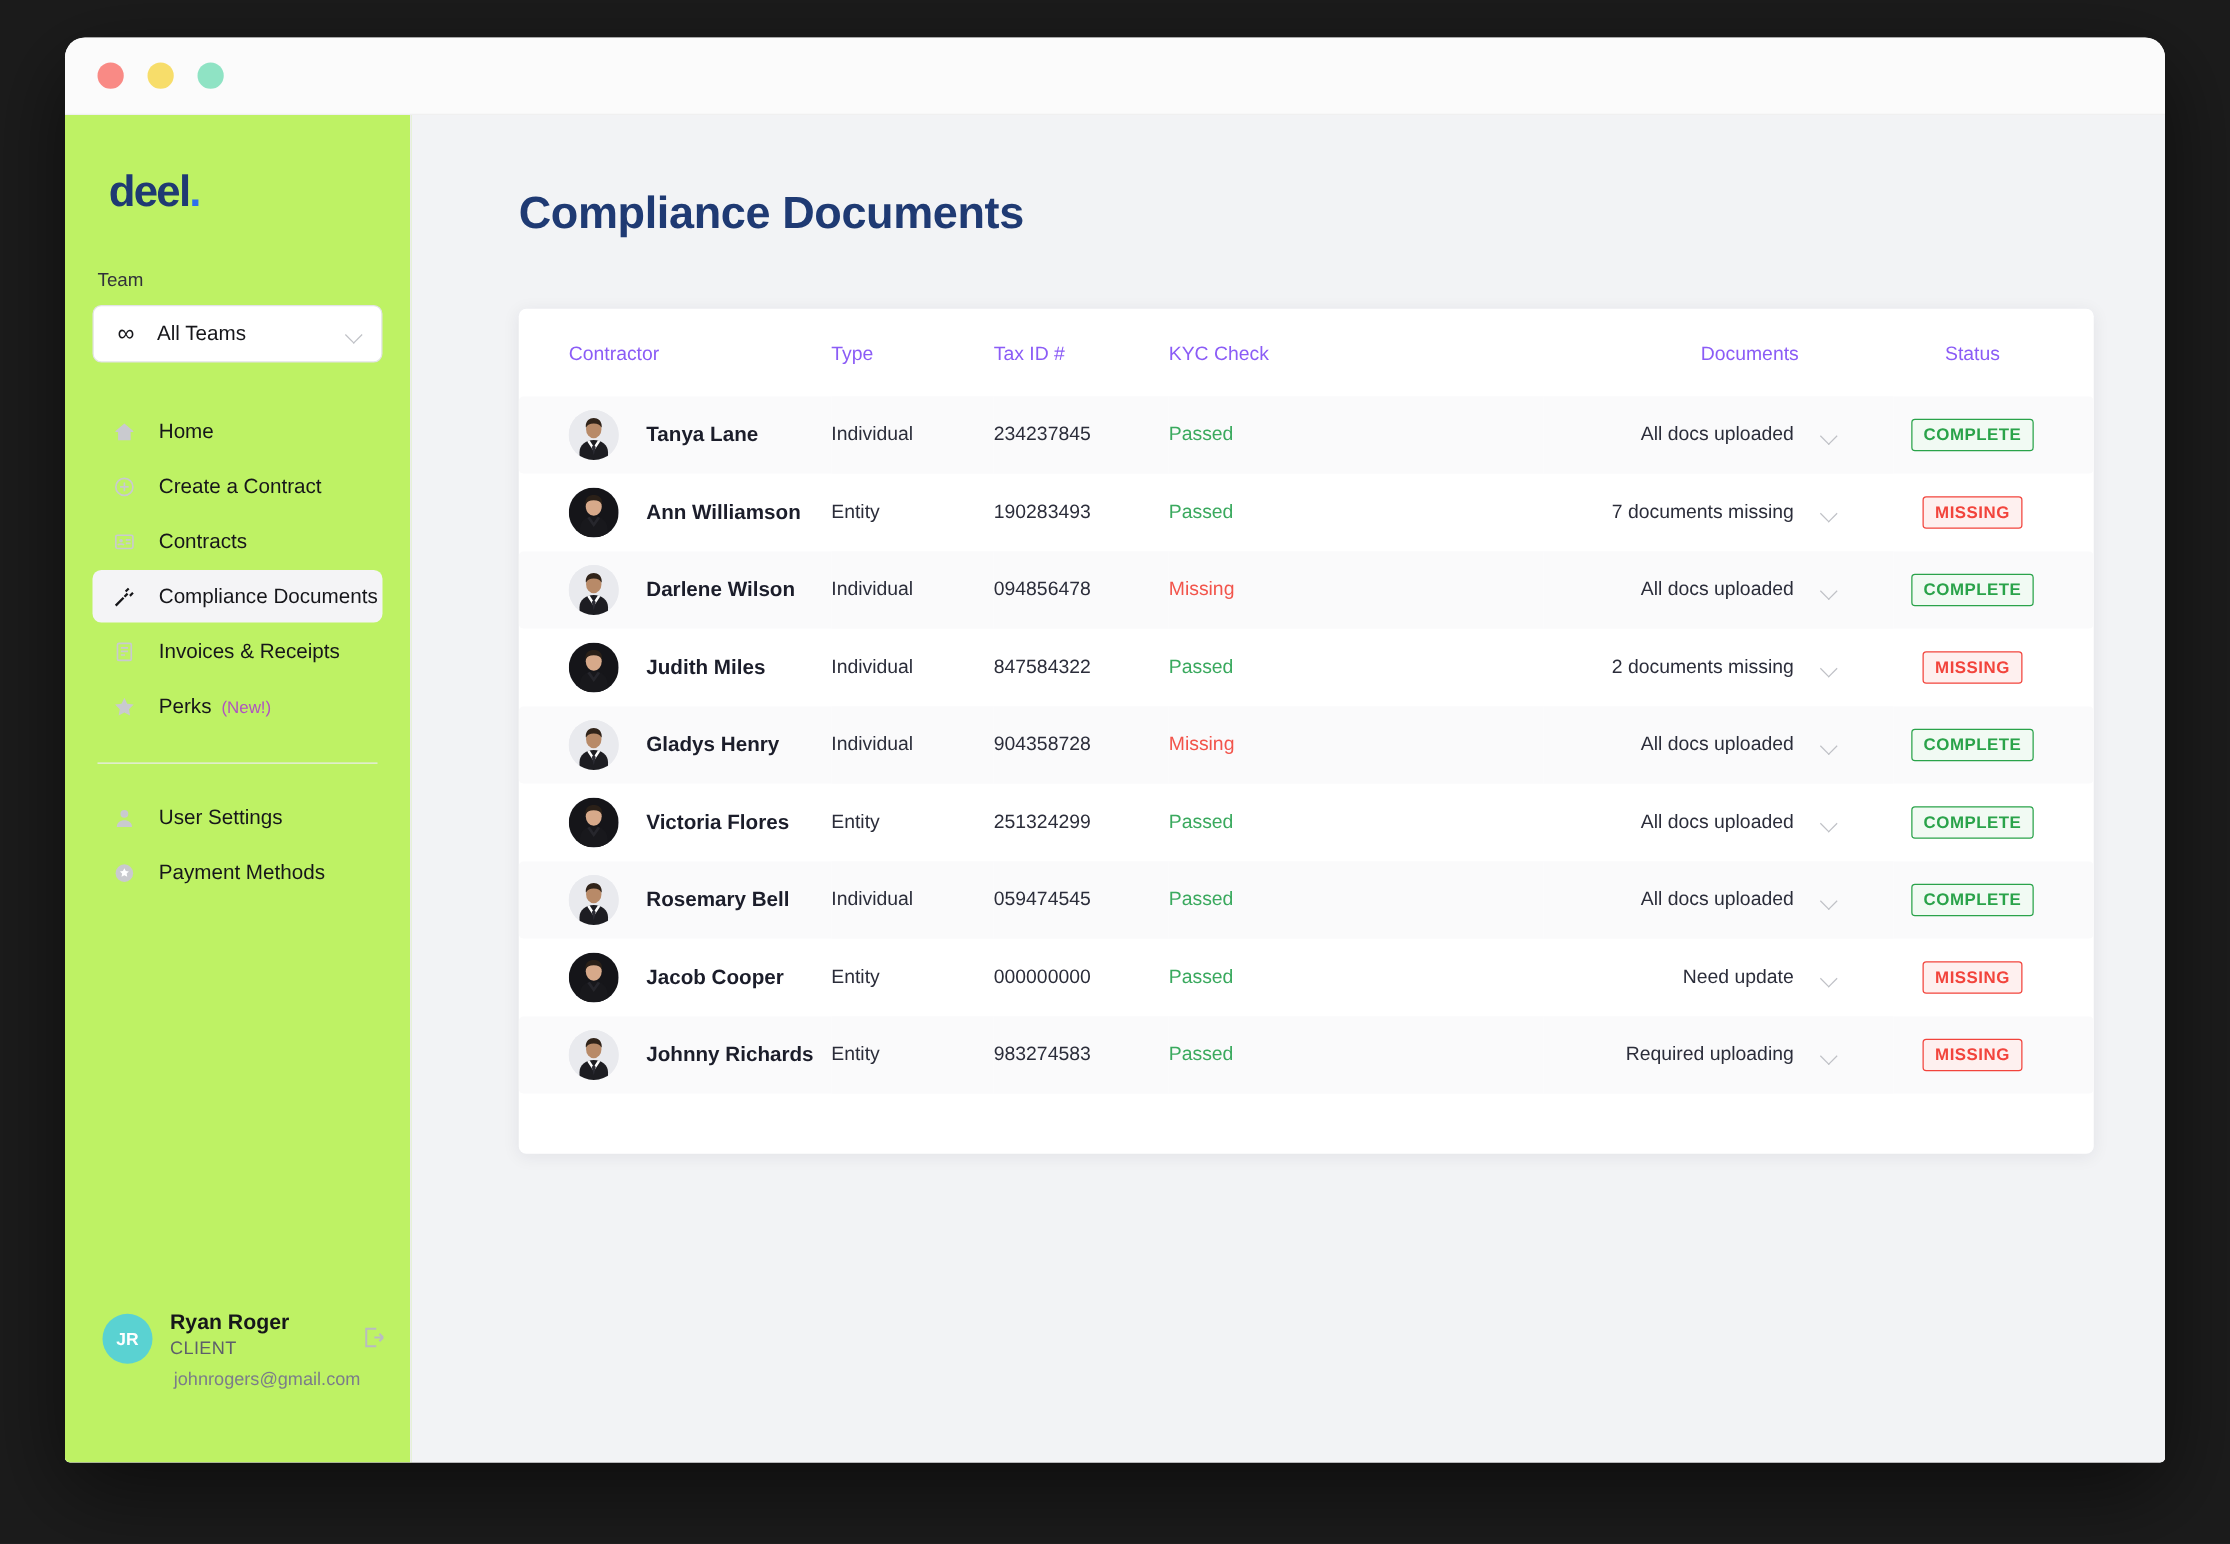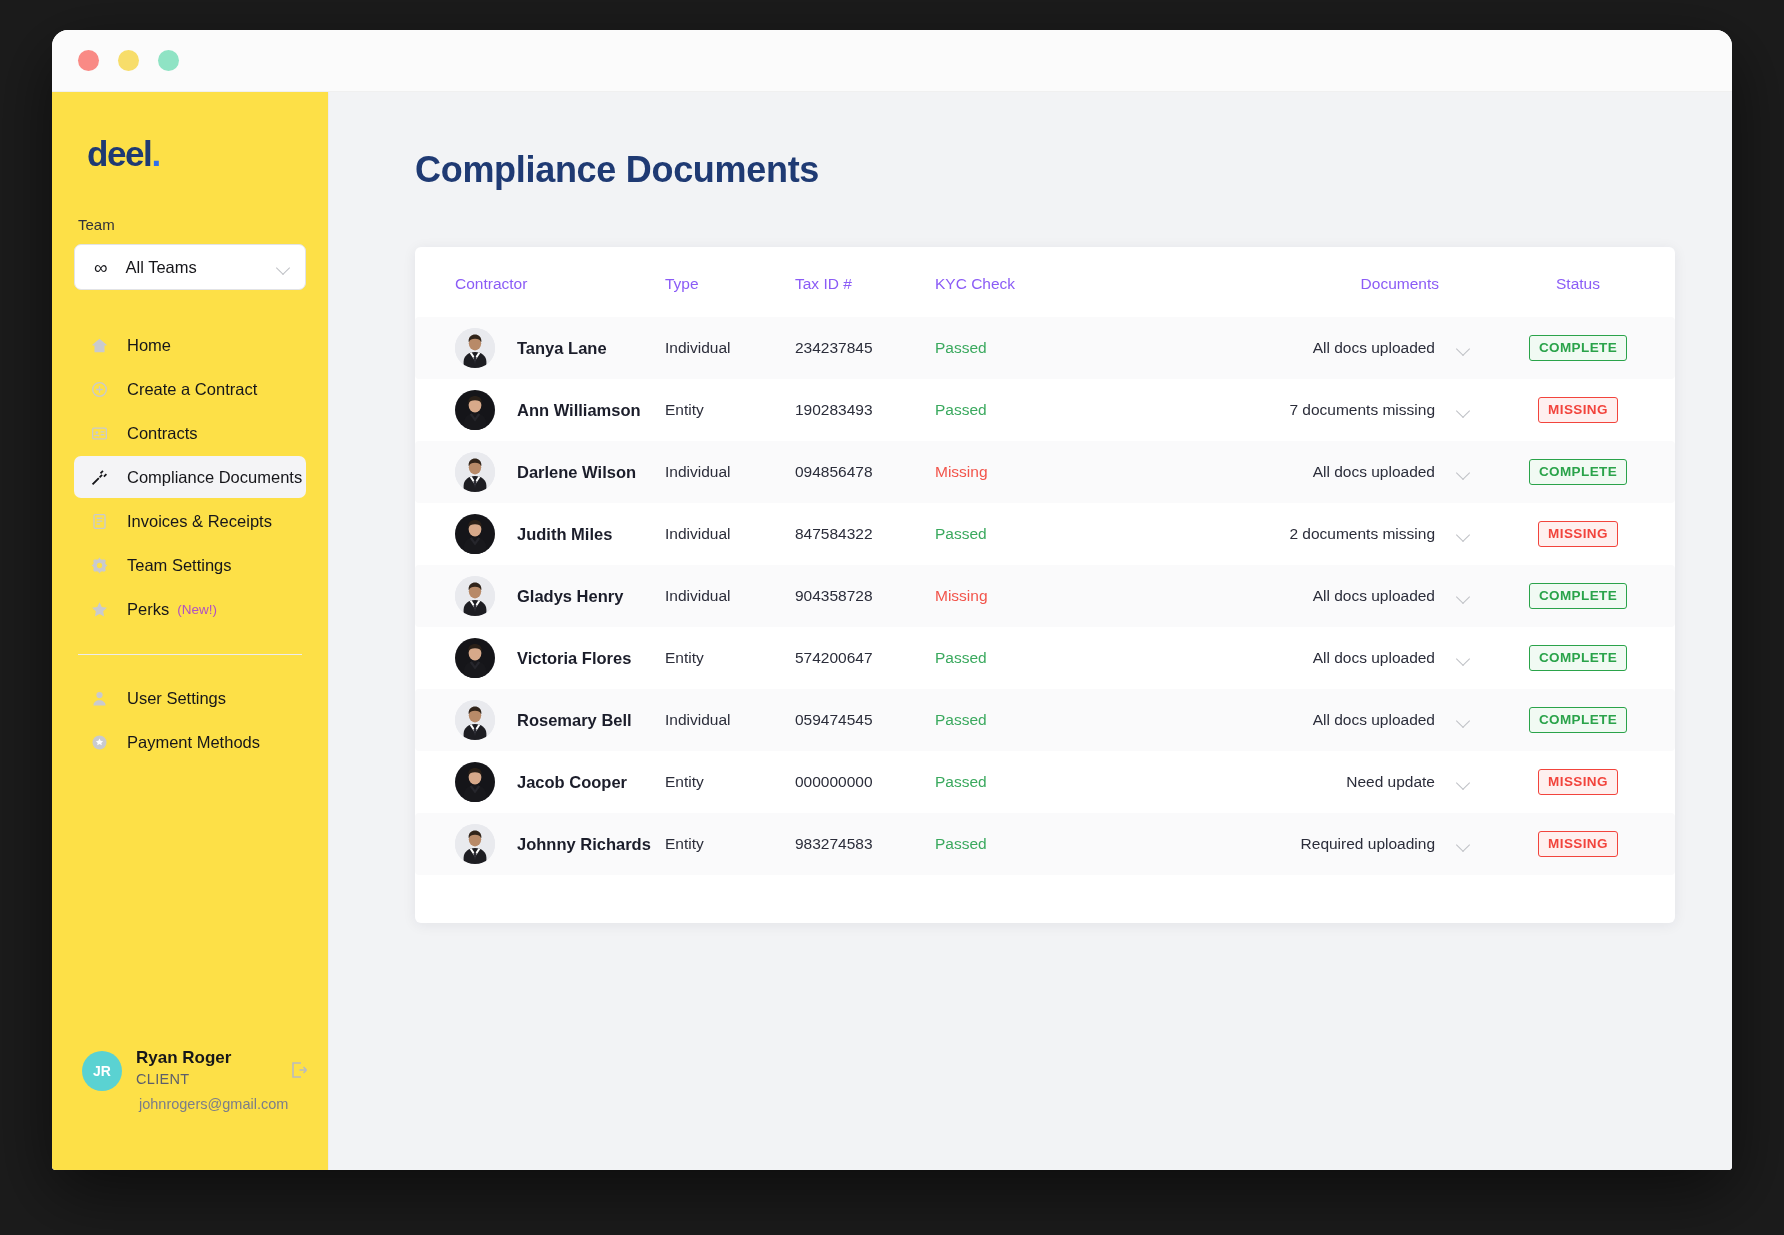--- a/index.html
+++ b/index.html
@@ -48,21 +48,21 @@
   .body-area {
     display: flex;
     height: 1078px;
     background: #f2f3f5;
   }
 
   
   .sidebar {
     width: 277px;
     flex: 0 0 277px;
-    background: #fde047;
+    background: #bef264;
     border-right: 1px solid #ececee;
     position: relative;
     padding: 0 22px;
   }
 
   .logo {
     margin-top: 42px;
     margin-left: 13px;
     font-size: 35px;
     font-weight: 700;
@@ -362,28 +362,20 @@
           <div class="nav-item">
             <span class="ic">
               <svg viewBox="0 0 20 20" fill="none" stroke="currentColor" stroke-width="1.4">
                   <rect x="4.2" y="2.8" width="11.6" height="14.4" rx="1.3"></rect>
                   <path d="M7 6.6h6M7 9.6h6M7 12.6h3.6"></path>
                 </svg>
             </span>
             <span class="lbl">Invoices &amp; Receipts</span>
           </div>
 
-          <div class="nav-item">
-            <span class="ic">
-              <svg viewBox="0 0 20 20" fill="currentColor">
-                  <path d="M10 1.6 8.7 3.4a6.8 6.8 0 0 0-1.5.6L5 3.3 3.3 5l.7 2.2c-.3.5-.4 1-.6 1.5L1.6 10l1.8 1.3c.2.5.3 1 .6 1.5L3.3 15 5 16.7l2.2-.7c.5.3 1 .4 1.5.6L10 18.4l1.3-1.8c.5-.2 1-.3 1.5-.6l2.2.7 1.7-1.7-.7-2.2c.3-.5.4-1 .6-1.5l1.8-1.3-1.8-1.3a6.8 6.8 0 0 0-.6-1.5L16.7 5 15 3.3l-2.2.7c-.5-.3-1-.4-1.5-.6L10 1.6Zm0 5.6a2.8 2.8 0 1 1 0 5.6 2.8 2.8 0 0 1 0-5.6Z"></path>
-                </svg>
-            </span>
-            <span class="lbl">Team Settings</span>
-          </div>
 
           <div class="nav-item">
             <span class="ic">
               <svg viewBox="0 0 20 20" fill="currentColor">
                   <path d="m10 2.4 2.4 4.9 5.4.8-3.9 3.8.9 5.4-4.8-2.6-4.8 2.6.9-5.4L2.2 8.1l5.4-.8L10 2.4Z"></path>
                 </svg>
             </span>
             <span class="lbl">Perks</span>
             <span class="tag">(New!)</span>
           </div>
@@ -589,21 +581,21 @@
                           <ellipse cx="20" cy="15" rx="6.4" ry="7.6" fill="#d7a98a"></ellipse>
                           <path d="M13.3 12.2c0-4.2 3-6.3 6.7-6.3s6.7 2.1 6.7 6.3c0 1-.4 1.5-.8.6-.6-1.5-2.4-2.6-5.9-2.6s-5.3 1.1-5.9 2.6c-.4.9-.8.4-.8-.6Z" fill="#2a2018"></path>
                           <path d="M20 23c6.2 0 11 4.1 11 9.6V40H9v-7.4C9 27.1 13.8 23 20 23Z" fill="#18181c"></path>
                           <path d="M16.8 23.3 20 28l3.2-4.7 2 1.1L20 31.5l-5.2-7.1 2-1.1Z" fill="#26262c"></path>
                         </svg>
                       </span>
                       <span class="cname">Victoria Flores</span>
                     </div>
                   </td>
                   <td class="type-cell">Entity</td>
-                  <td class="tax-cell">574200647</td>
+                  <td class="tax-cell">251324299</td>
                   <td class="kyc-cell"><span class="kyc-pass">Passed</span></td>
                   <td class="docs-cell">
                     <div class="docs-wrap">
                       <span class="docs-text">All docs uploaded</span>
                       <span class="chev"></span>
                     </div>
                   </td>
                   <td class="status-cell"><span class="badge complete">COMPLETE</span></td>
                 </tr>
                 <tr class="shaded">

